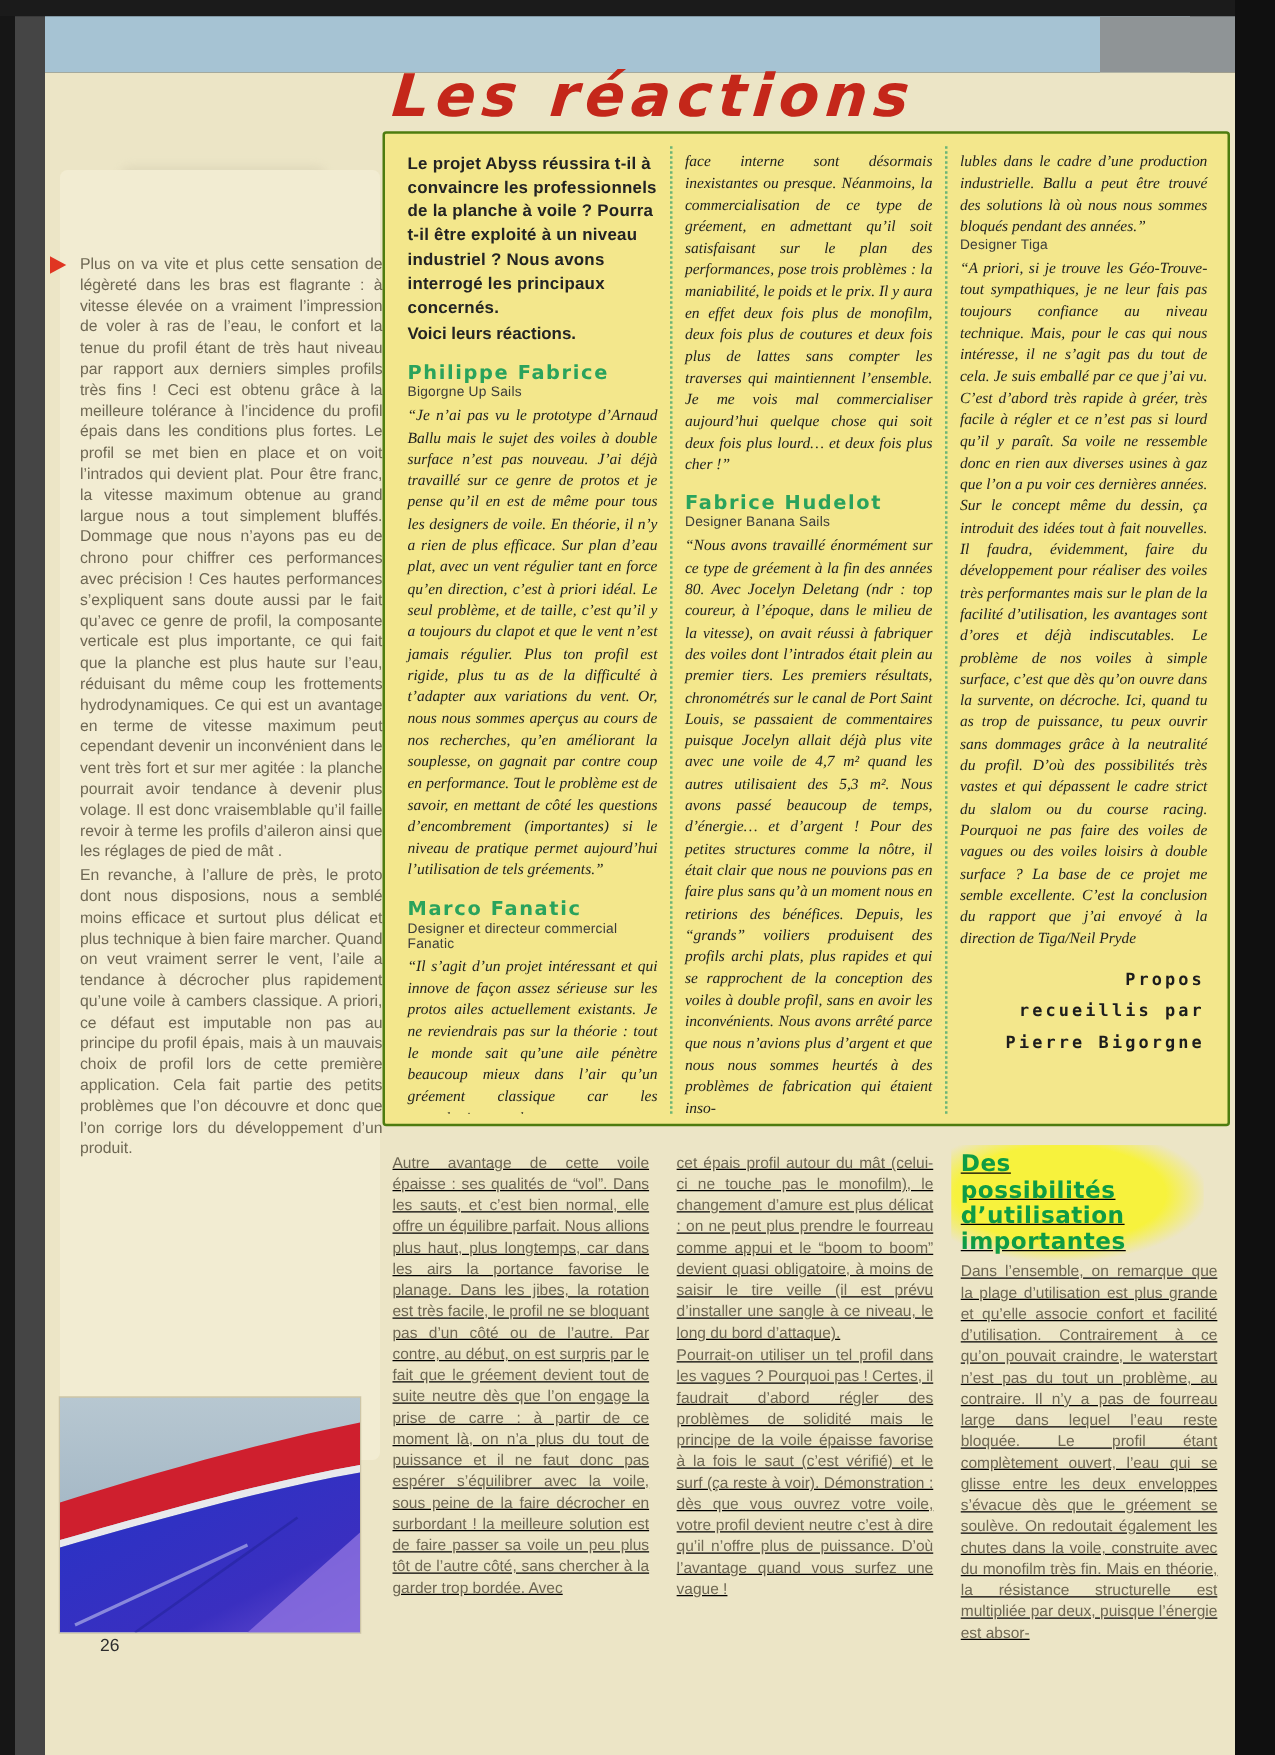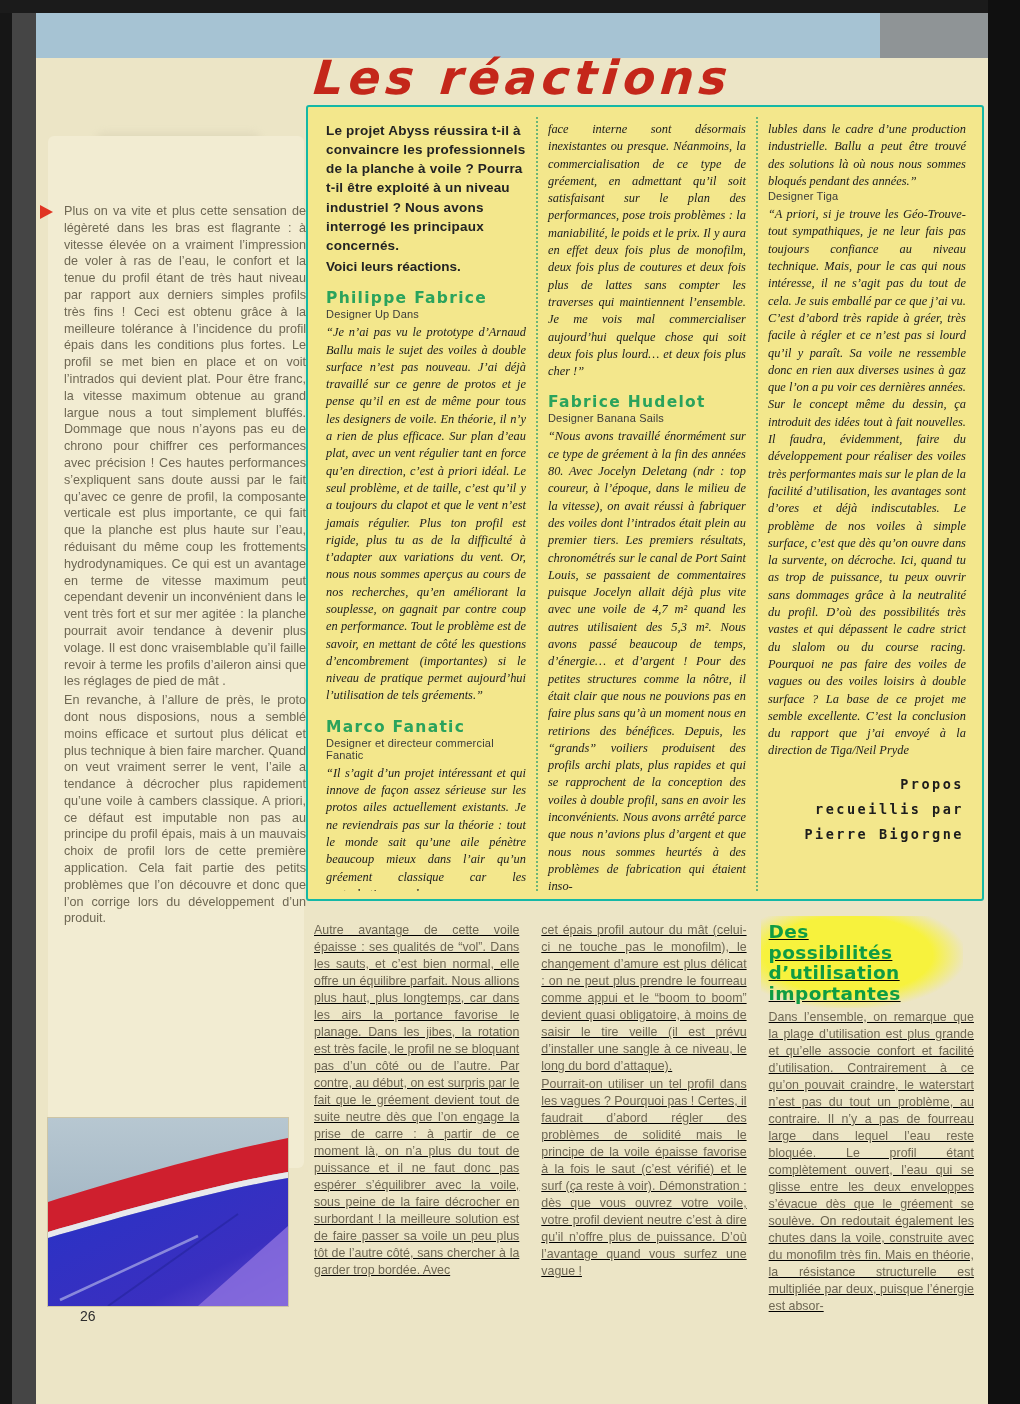--- a/index.html
+++ b/index.html
@@ -21,21 +21,21 @@
            background:#cfc9ad; opacity:.45; filter:blur(4px); border-radius:8px; }
 
   
   .title { position:absolute; left:278px; top:-8px; width:470px;
            font-family:"DejaVu Sans", sans-serif; font-weight:bold; font-style:italic;
            font-size:47px; letter-spacing:5px; color:#c4271a; transform:skewX(-5deg);
            white-space:nowrap; }
 
   
   .rbox { position:absolute; left:270px; top:47px; width:678px; height:796px;
-          background:#f3e78c; border:2px solid #14b8a6; border-radius:3px;
+          background:#f3e78c; border:2px solid #4d7c0f; border-radius:3px;
           display:flex; padding:10px 6px 8px 8px; overflow:hidden; }
   .rcol { width:33.33%; padding:4px 10px 0 10px; overflow:hidden; }
   .rcol + .rcol { border-left:2px dotted #6cb576; }
 
   .intro { font-weight:bold; font-size:13.5px; line-height:1.42; color:#232323;
            letter-spacing:.2px; }
   .intro2 { font-weight:bold; font-size:13.5px; line-height:1.42; color:#232323; margin-top:2px; }
 
   .green-head { font-family:"DejaVu Sans", sans-serif; font-weight:bold; font-size:15.5px;
                 color:#2aa35c; letter-spacing:1.3px; margin:13px 0 1px; }
@@ -91,21 +91,21 @@
   <div class="ghost"></div>
   <div class="left-pane"></div>
 
   <h1 class="title">Les réactions</h1>
 
   <section class="rbox">
     <div class="rcol">
       <p class="intro">Le projet Abyss réussira t-il à convaincre les professionnels de la planche à voile ? Pourra t-il être exploité à un niveau industriel ? Nous avons interrogé les principaux concernés.</p>
       <p class="intro2">Voici leurs réactions.</p>
       <h2 class="green-head">Philippe Fabrice</h2>
-      <p class="role">Designer Up Dans</p>
+      <p class="role">Bigorgne Up Sails</p>
       <p class="quote">“Je n’ai pas vu le prototype d’Arnaud Ballu mais le sujet des voiles à double surface n’est pas nouveau. J’ai déjà travaillé sur ce genre de protos et je pense qu’il en est de même pour tous les designers de voile. En théorie, il n’y a rien de plus efficace. Sur plan d’eau plat, avec un vent régulier tant en force qu’en direction, c’est à priori idéal. Le seul problème, et de taille, c’est qu’il y a toujours du clapot et que le vent n’est jamais régulier. Plus ton profil est rigide, plus tu as de la difficulté à t’adapter aux variations du vent. Or, nous nous sommes aperçus au cours de nos recherches, qu’en améliorant la souplesse, on gagnait par contre coup en performance. Tout le problème est de savoir, en mettant de côté les questions d’encombrement (importantes) si le niveau de pratique permet aujourd’hui l’utilisation de tels gréements.”</p>
       <h2 class="green-head">Marco Fanatic</h2>
       <p class="role">Designer et directeur commercial Fanatic</p>
       <p class="quote">“Il s’agit d’un projet intéressant et qui innove de façon assez sérieuse sur les protos ailes actuellement existants. Je ne reviendrais pas sur la théorie : tout le monde sait qu’une aile pénètre beaucoup mieux dans l’air qu’un gréement classique car les perturbations sur la</p>
     </div>
     <div class="rcol">
       <p class="quote">face interne sont désormais inexistantes ou presque. Néanmoins, la commercialisation de ce type de gréement, en admettant qu’il soit satisfaisant sur le plan des performances, pose trois problèmes : la maniabilité, le poids et le prix. Il y aura en effet deux fois plus de monofilm, deux fois plus de coutures et deux fois plus de lattes sans compter les traverses qui maintiennent l’ensemble. Je me vois mal commercialiser aujourd’hui quelque chose qui soit deux fois plus lourd… et deux fois plus cher !”</p>
       <h2 class="green-head">Fabrice Hudelot</h2>
       <p class="role">Designer Banana Sails</p>
       <p class="quote">“Nous avons travaillé énormément sur ce type de gréement à la fin des années 80. Avec Jocelyn Deletang (ndr : top coureur, à l’époque, dans le milieu de la vitesse), on avait réussi à fabriquer des voiles dont l’intrados était plein au premier tiers. Les premiers résultats, chronométrés sur le canal de Port Saint Louis, se passaient de commentaires puisque Jocelyn allait déjà plus vite avec une voile de 4,7 m² quand les autres utilisaient des 5,3 m². Nous avons passé beaucoup de temps, d’énergie… et d’argent ! Pour des petites structures comme la nôtre, il était clair que nous ne pouvions pas en faire plus sans qu’à un moment nous en retirions des bénéfices. Depuis, les “grands” voiliers produisent des profils archi plats, plus rapides et qui se rapprochent de la conception des voiles à double profil, sans en avoir les inconvénients. Nous avons arrêté parce que nous n’avions plus d’argent et que nous nous sommes heurtés à des problèmes de fabrication qui étaient inso-</p>

